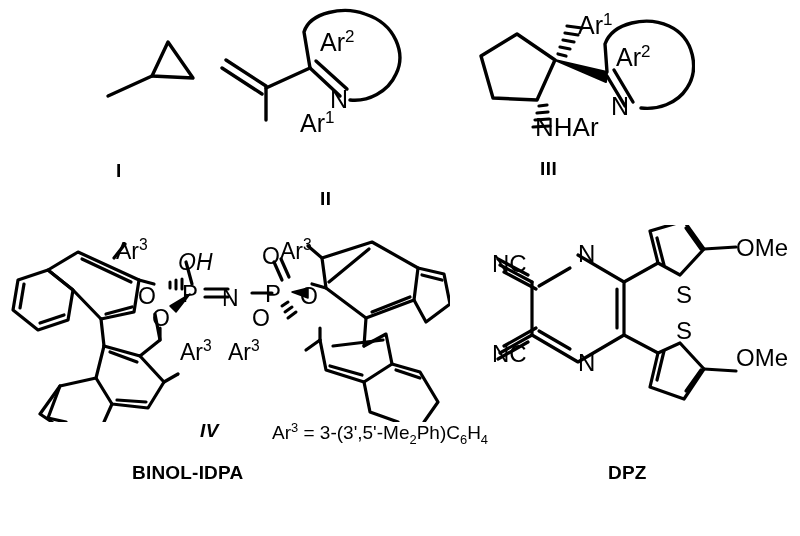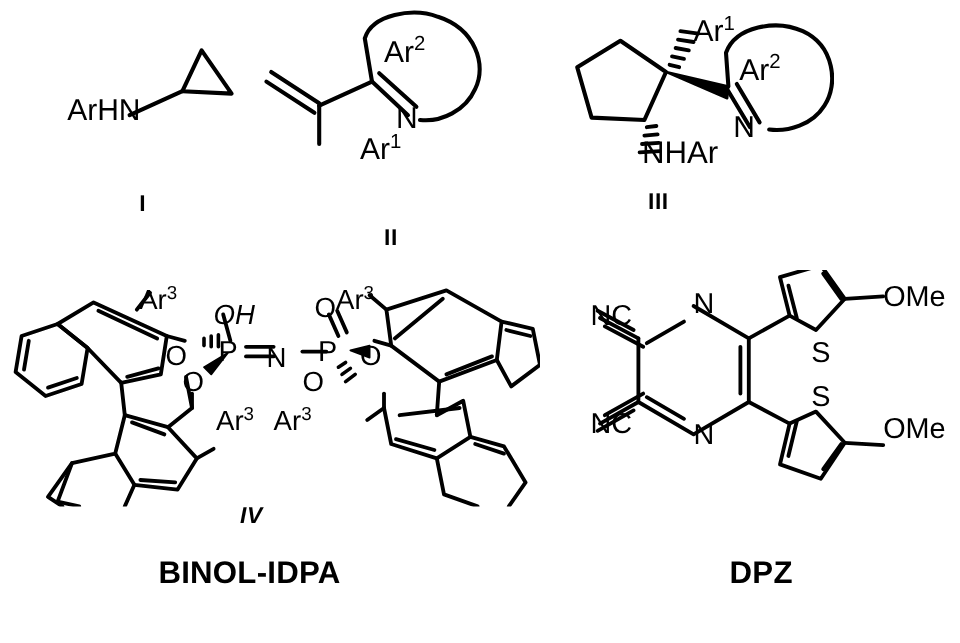--- a/index.html
+++ b/index.html
@@ -2,40 +2,39 @@
 <html><head>
 <meta charset="utf-8">
 <style>
   html,body{margin:0;padding:0;background:#ffffff;}
   body{width:800px;height:536px;position:relative;overflow:hidden;
        font-family:"Liberation Sans", sans-serif;color:#000;}
   .scheme{position:absolute;left:0;top:0;width:800px;height:536px;}
   svg{display:block;}
   .lbl{position:absolute;font-family:"Liberation Sans", sans-serif;color:#000;white-space:nowrap;}
   .roman{font-weight:bold;font-size:19px;letter-spacing:0.5px;}
-  .cap-bold{font-weight:bold;font-size:26px;letter-spacing:0.2px;}
+  .cap-bold{font-weight:bold;font-size:19px;letter-spacing:0.2px;}
   .cap-cn{font-family:"Liberation Serif", serif;font-size:21px;}
   .ardef{font-size:19px;}
   sup{font-size:0.68em;vertical-align:super;}
   sub{font-size:0.68em;vertical-align:sub;}
 </style>
 </head>
 <body>
 
 <div class="scheme">
 
   <svg style="position:absolute;left:40px;top:8px;" width="200" height="130" viewBox="0 0 200 130">
     <g fill="none" stroke="#000" stroke-width="3.4" stroke-linecap="round" stroke-linejoin="round">
 
       <line x1="68" y1="88" x2="112" y2="68"></line>
 
       <path d="M112 68 L128 34 L153 70 Z"></path>
     </g>
   </svg>
-  <div class="lbl" style="left:56px;top:78px;font-size:25px;">ArHN</div>
   <div class="lbl roman" style="left:116px;top:160px;">I</div>
 
   <svg style="position:absolute;left:210px;top:6px;" width="220" height="140" viewBox="0 0 220 140">
     <g fill="none" stroke="#000" stroke-width="3.4" stroke-linecap="round" stroke-linejoin="round">
 
       <line x1="56" y1="80" x2="16" y2="54"></line>
       <line x1="52" y1="88" x2="12" y2="62"></line>
 
       <line x1="56" y1="82" x2="56" y2="114"></line>
 
@@ -191,20 +190,23 @@
   <div class="lbl" style="left:300px;top:283px;font-size:23px;">O</div>
   <div class="lbl" style="left:252px;top:305px;font-size:23px;">O</div>
   <div class="lbl" style="left:180px;top:337px;font-size:23px;">
     <span>Ar</span><sup>3</sup>
   </div>
   <div class="lbl" style="left:228px;top:337px;font-size:23px;">
     <span>Ar</span><sup>3</sup>
   </div>
 
   <div class="lbl roman" style="left:200px;top:420px;font-style:italic;">IV</div>
+  <div class="lbl ardef" style="left:272px;top:420px;">
+    <span>Ar</span><sup>3</sup><span> = 3-(3',5'-Me</span><sub>2</sub><span>Ph)C</span><sub>6</sub><span>H</span><sub>4</sub>
+  </div>
 
   <svg style="position:absolute;left:470px;top:225px;" width="330" height="195" viewBox="0 0 330 195">
     <g fill="none" stroke="#000" stroke-width="3.2" stroke-linecap="round" stroke-linejoin="round">
 
       <path d="M62 57 L62 110 L108 137 L154 110 L154 57 L108 30"></path>
 
       <line x1="69" y1="61" x2="100" y2="43"></line>
       <line x1="69" y1="106" x2="100" y2="124"></line>
       <line x1="147" y1="64" x2="147" y2="103"></line>
 

